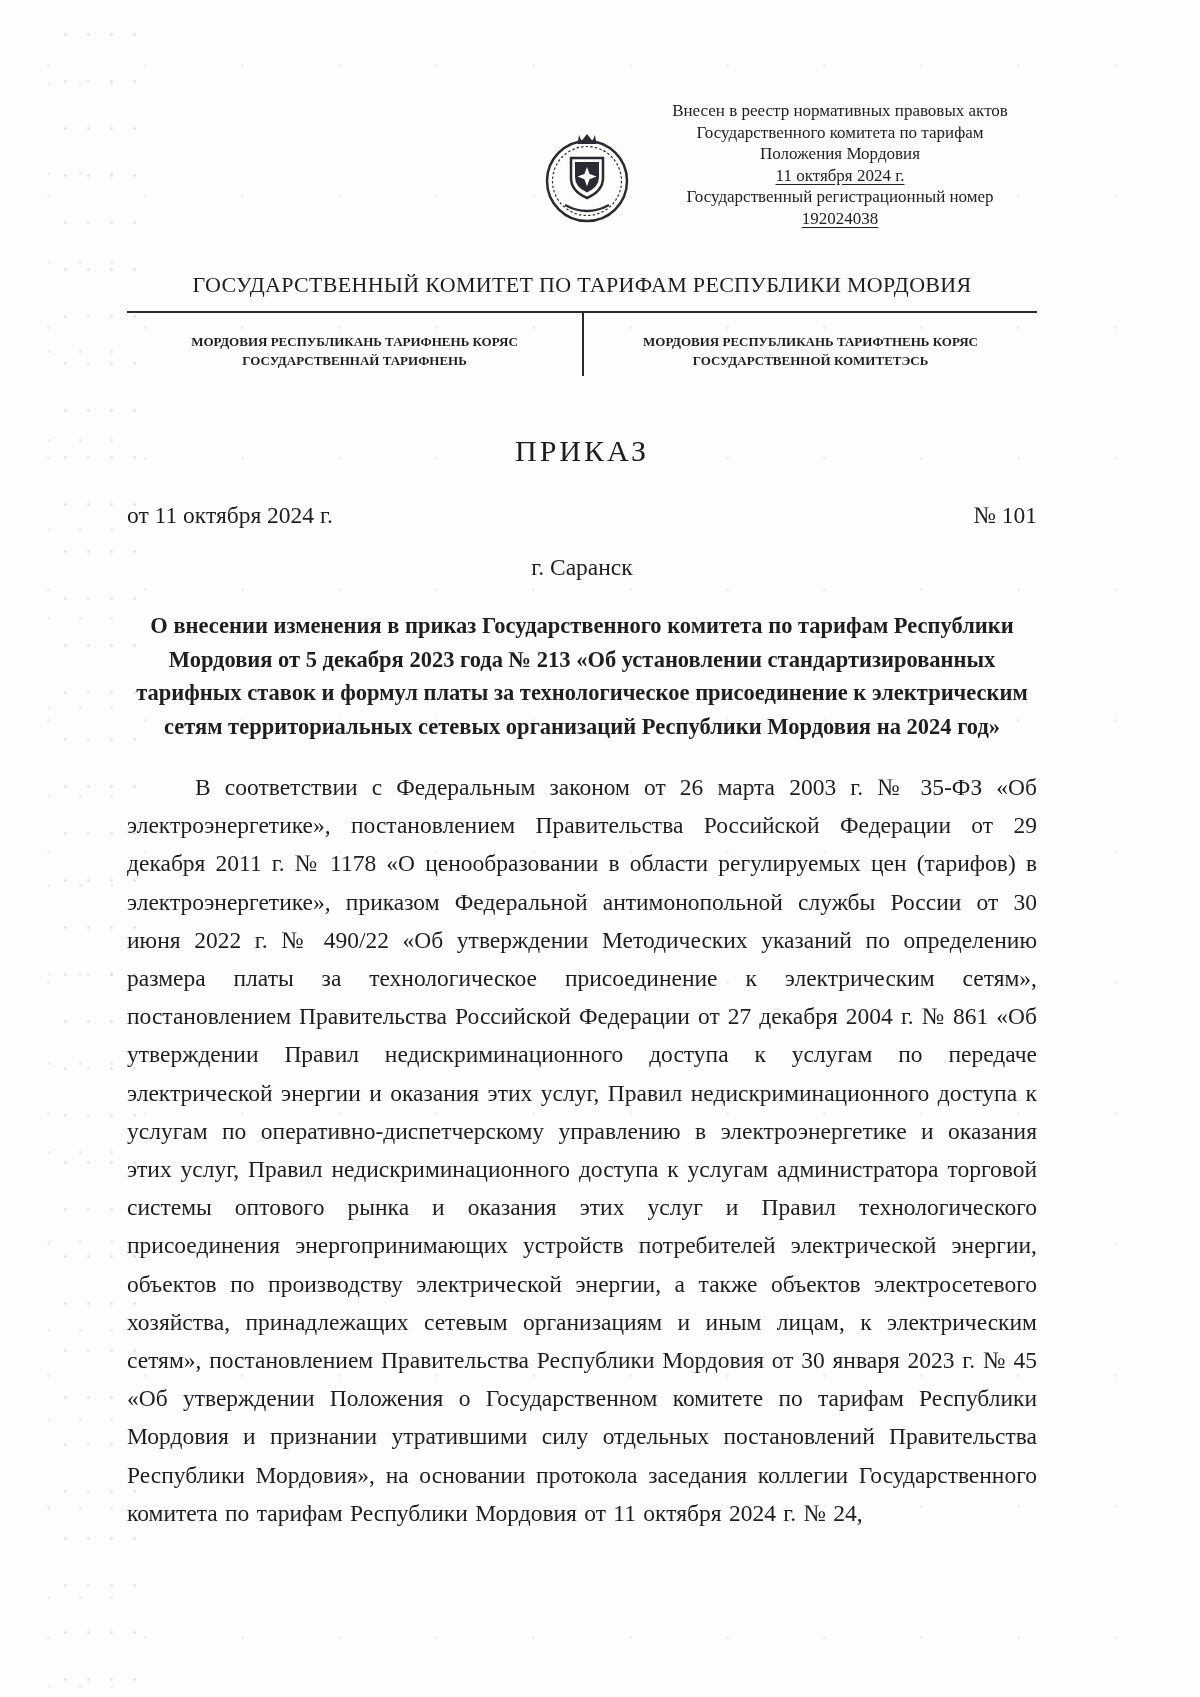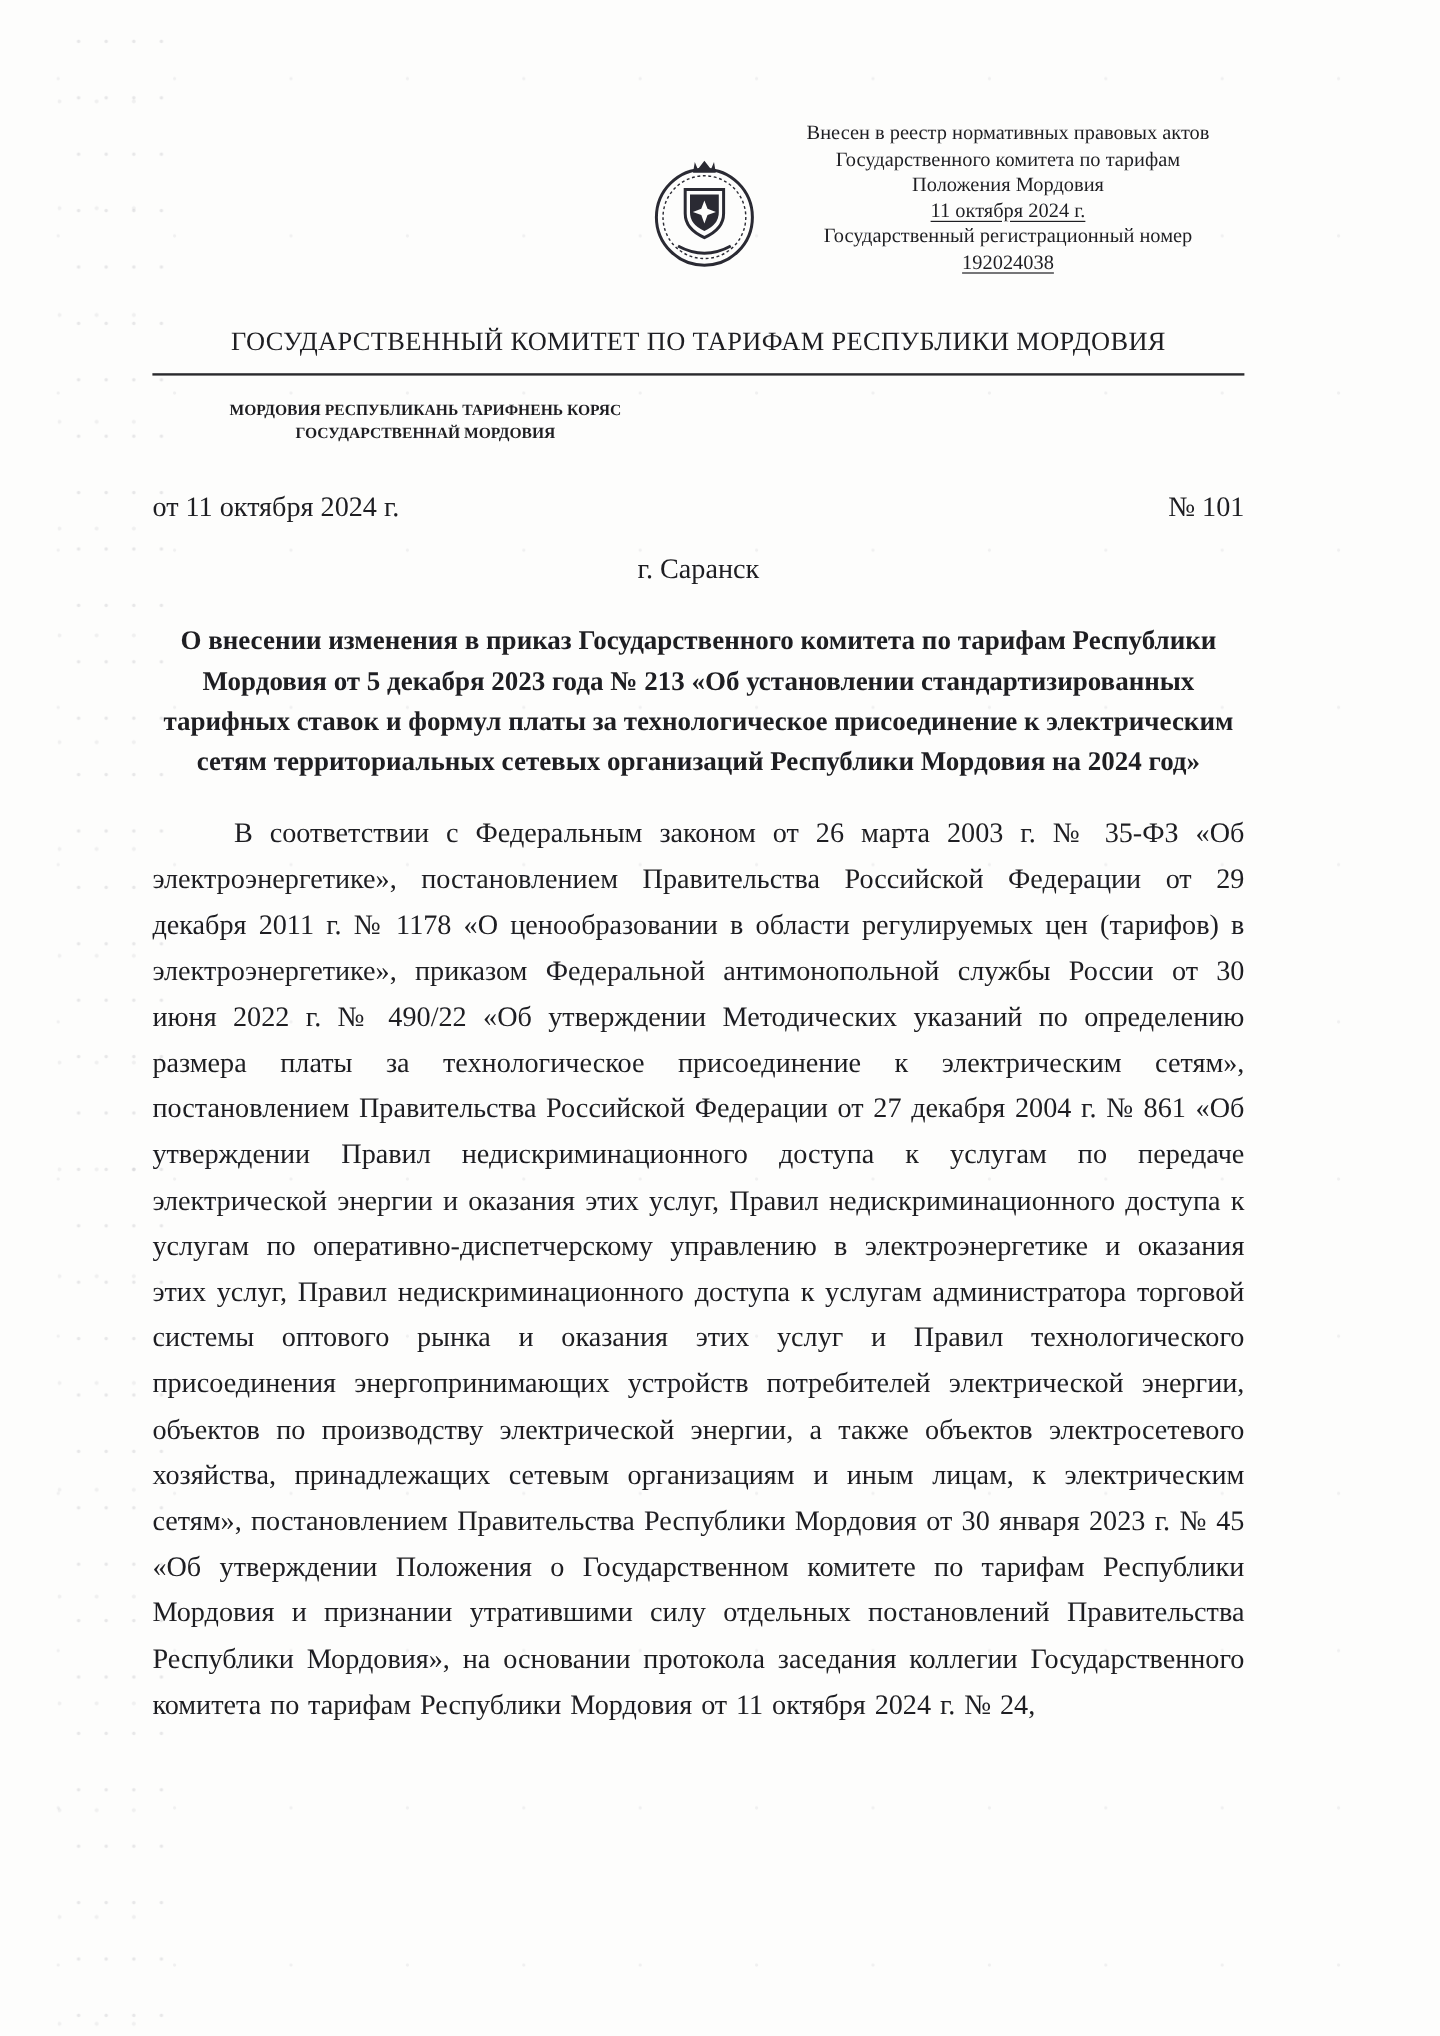--- a/index.html
+++ b/index.html
@@ -135,24 +135,29 @@
       <div class="u">192024038</div>
     </div>
   </div>
 
   <div class="content">
     <div class="title">ГОСУДАРСТВЕННЫЙ КОМИТЕТ ПО ТАРИФАМ РЕСПУБЛИКИ МОРДОВИЯ</div>
 
     <div class="columns">
       <div class="col">
         <div>МОРДОВИЯ РЕСПУБЛИКАНЬ ТАРИФНЕНЬ КОРЯС</div>
-        <div>ГОСУДАРСТВЕННАЙ МОРДОВИЯ</div>
+        <div>ГОСУДАРСТВЕННАЙ ТАРИФНЕНЬ</div>
+      </div>
+      <div class="col col-right">
+        <div>МОРДОВИЯ РЕСПУБЛИКАНЬ ТАРИФТНЕНЬ КОРЯС</div>
+        <div>ГОСУДАРСТВЕННОЙ КОМИТЕТЭСЬ</div>
       </div>
     </div>
 
+    <div class="doc-type">ПРИКАЗ</div>
 
     <div class="date-row">
       <span>от 11 октября 2024 г.</span>
       <span>№ 101</span>
     </div>
 
     <div class="city">г. Саранск</div>
 
     <div class="subject">О внесении изменения в приказ Государственного комитета по тарифам Республики Мордовия от 5 декабря 2023 года № 213 «Об установлении стандартизированных тарифных ставок и формул платы за технологическое присоединение к электрическим сетям территориальных сетевых организаций Республики Мордовия на 2024 год»</div>
 

